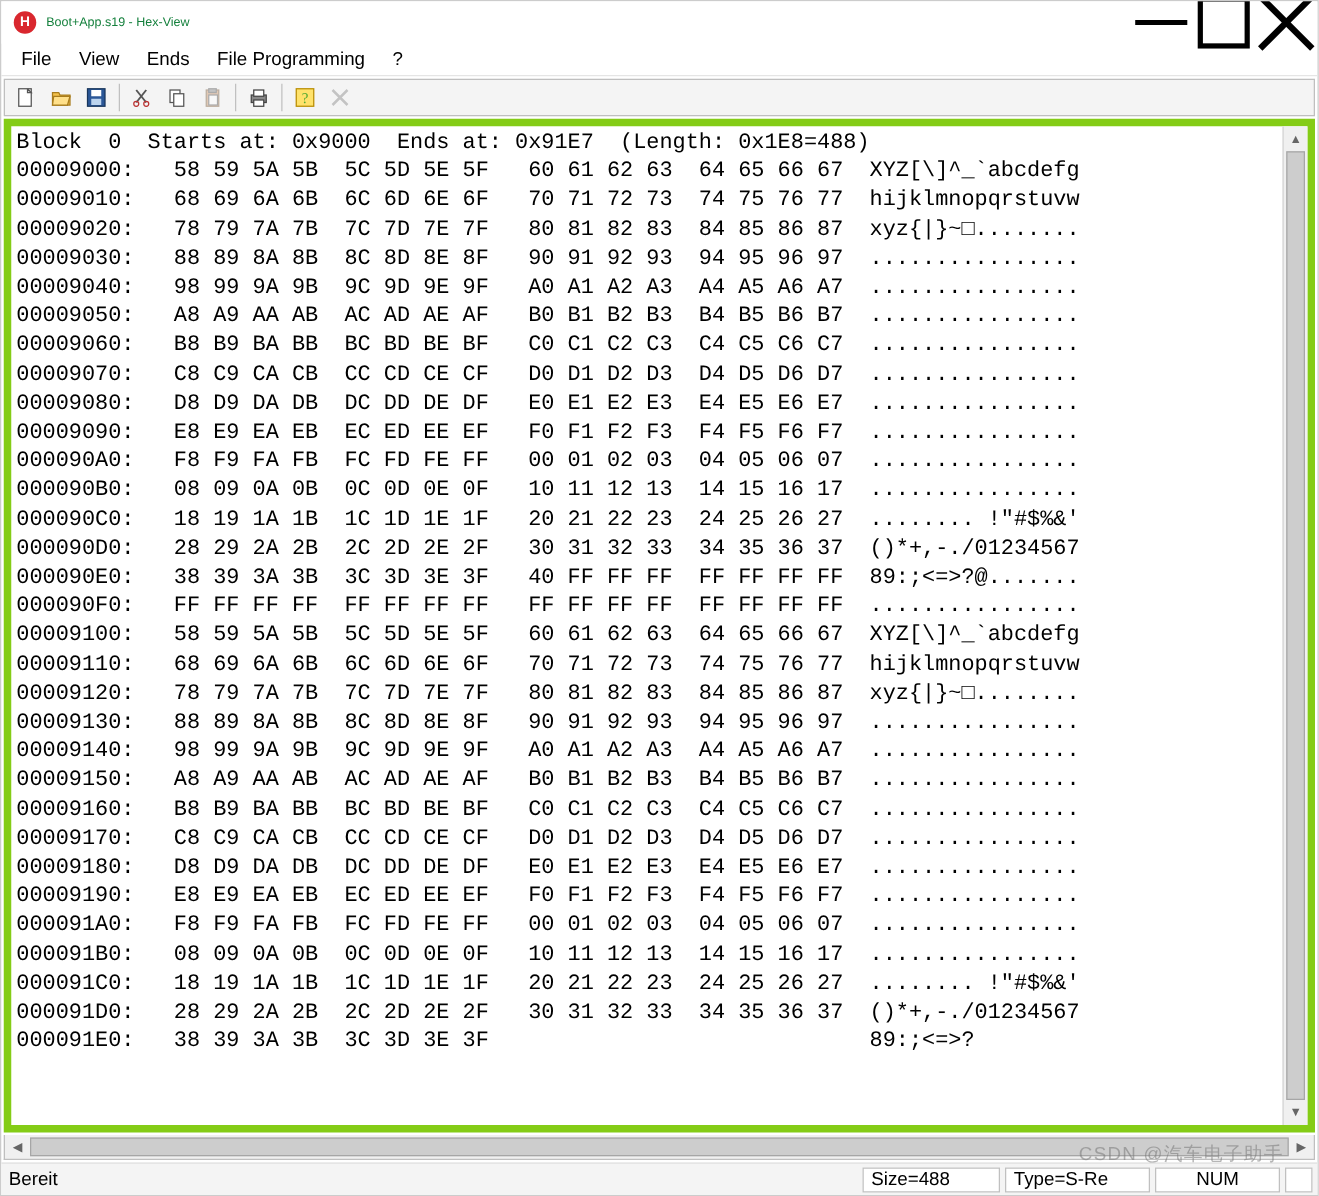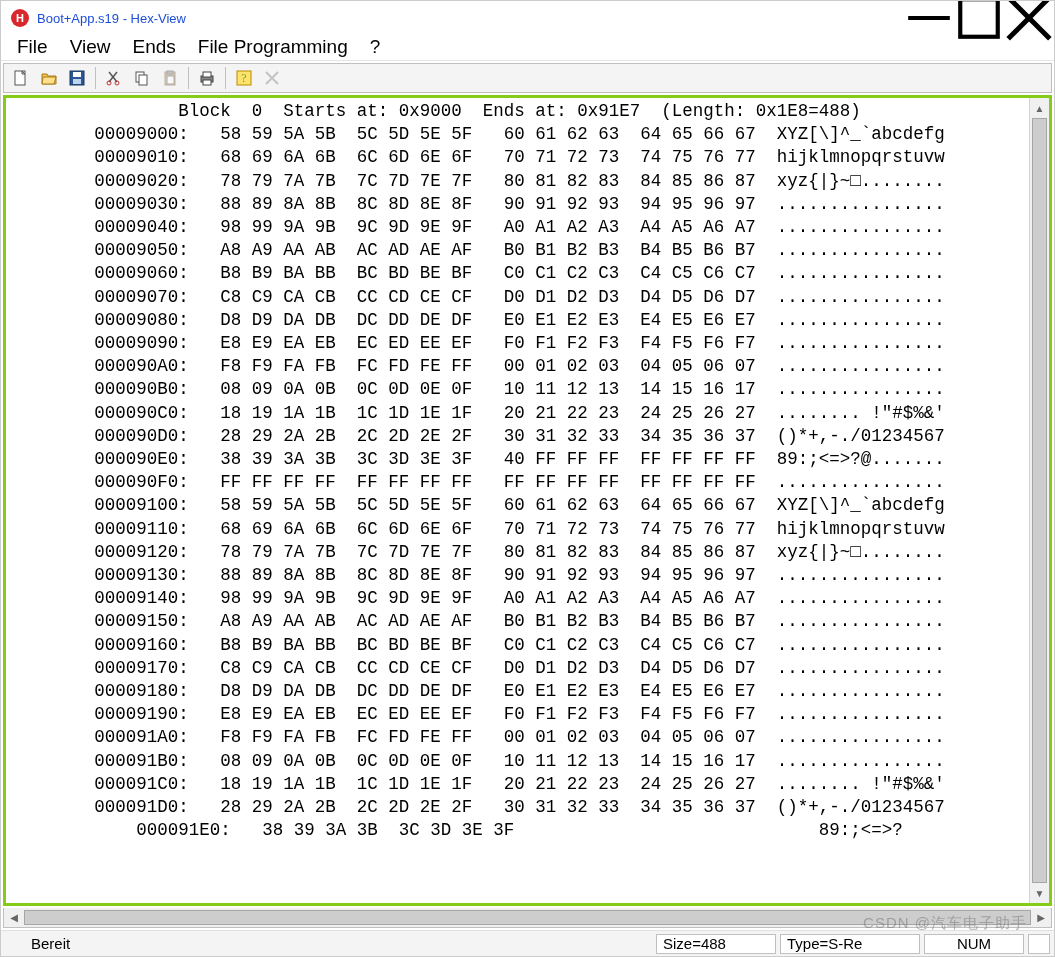--- a/index.html
+++ b/index.html
@@ -28,35 +28,35 @@
     border-radius: 50%;
     background: #d9272e;
     color: #fff;
     font-weight: bold;
     font-size: 11px;
     display: inline-flex;
     align-items: center;
     justify-content: center;
     margin-right: 8px;
   }
-  .titlebar .title { font-size: 13px; color: #1d4ed8; flex: 0 0 auto; }
+  .titlebar .title { font-size: 10px; color: #15803d; flex: 0 0 auto; }
   .titlebar .spacer { flex: 1; }
   .winbtn {
     width: 50px; height: 34px;
     display: inline-flex; align-items: center; justify-content: center;
     font-size: 14px; color: #333;
   }
   .menubar {
     height: 26px;
     display: flex;
-    align-items: flex-end;
+    align-items: center;
     padding: 0 6px;
     border-bottom: 1px solid #e5e5e5;
     gap: 2px;
-    font-size: 19px;
+    font-size: 15px;
   }
   .menubar .menu-item { padding: 2px 10px; }
   .toolbar-wrap {
     border: 1px solid #bfbfbf;
     margin: 2px;
     height: 30px;
     display: flex;
     align-items: center;
     padding: 0 4px;
     gap: 2px;
@@ -66,24 +66,23 @@
     width: 26px; height: 24px;
     display: inline-flex; align-items:center; justify-content:center;
     border: 1px solid transparent;
   }
   .tsep { width:1px; height:22px; background:#c0c0c0; margin:0 3px; }
   .tbtn svg { width:18px; height:18px; }
   .disabled { opacity: .45; }
   .content-outer {
     flex: 1;
     margin: 0 2px 2px 2px;
-    border: 3px solid #84cc16;
+    border: 6px solid #84cc16;
     display:flex;
     overflow:hidden;
-    text-align:center;
   }
   .content {
     flex:1;
     font-family: "Courier New", monospace;
     font-size: 17.5px;
     line-height: 23.2px;
     white-space: pre;
     padding: 2px 0 2px 4px;
     overflow:hidden;
     color:#000;
@@ -126,21 +125,21 @@
   }
   .statusbar .cell {
     border:1px solid #c0c0c0;
     padding: 1px 6px;
     margin-left: 4px;
     background:#fff;
     height:20px;
     display:inline-flex; align-items:center;
     overflow:hidden;
   }
-  .statusbar .status-ready { flex:0 0 auto; border:none; background:transparent; padding-left:2px;margin-left:24px;}
+  .statusbar .status-ready { flex:0 0 auto; border:none; background:transparent; padding-left:2px;}
   .statusbar .spacer { flex:1; }
   .watermark {
     position: fixed;
     right: 28px;
     bottom: 24px;
     font-size: 15px;
     color: rgba(120,120,120,.55);
     pointer-events:none;
     letter-spacing:1px;
   }
@@ -288,19 +287,19 @@
   <div class="arrow">◀</div>
   <div class="track">
       <div class="thumb"></div>
     </div>
   <div class="arrow">▶</div>
 </div>
 
 <div class="statusbar">
   <span class="status-ready">Bereit</span>
   <span class="spacer"></span>
-  <span class="cell" style="width:120px">Size=488</span>
-  <span class="cell" style="width:140px">Type=S-Re</span>
+  <span class="cell" style="width:110px">Size=488</span>
+  <span class="cell" style="width:116px">Type=S-Re</span>
   <span class="cell" style="width:100px;justify-content:center">NUM</span>
   <span class="cell" style="width:22px"></span>
 </div>
 
 <div class="watermark">CSDN @汽车电子助手</div>
 
 </body></html>

